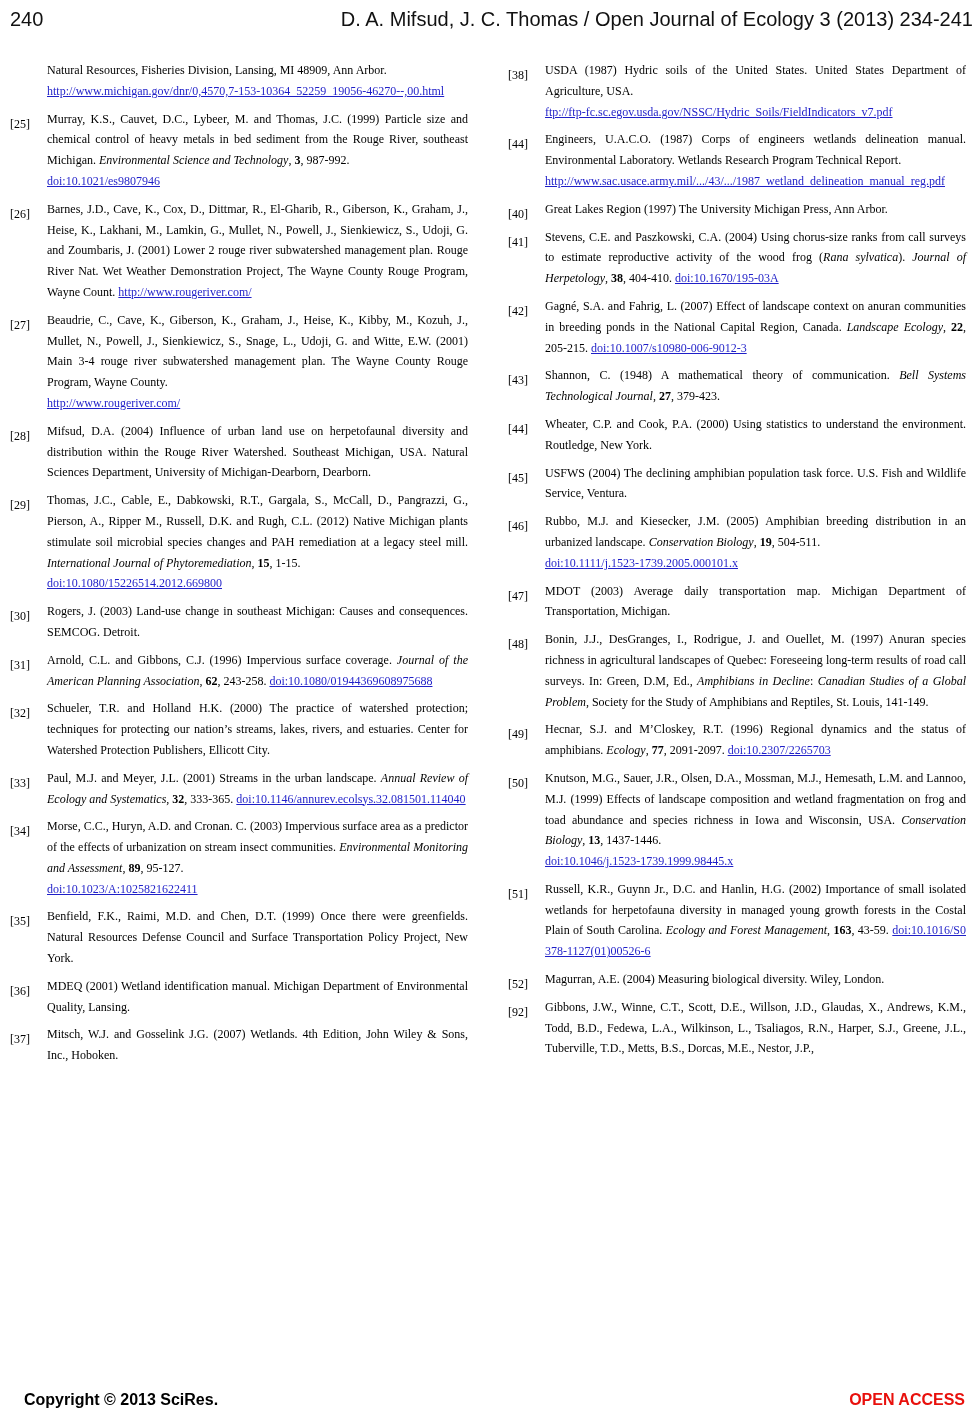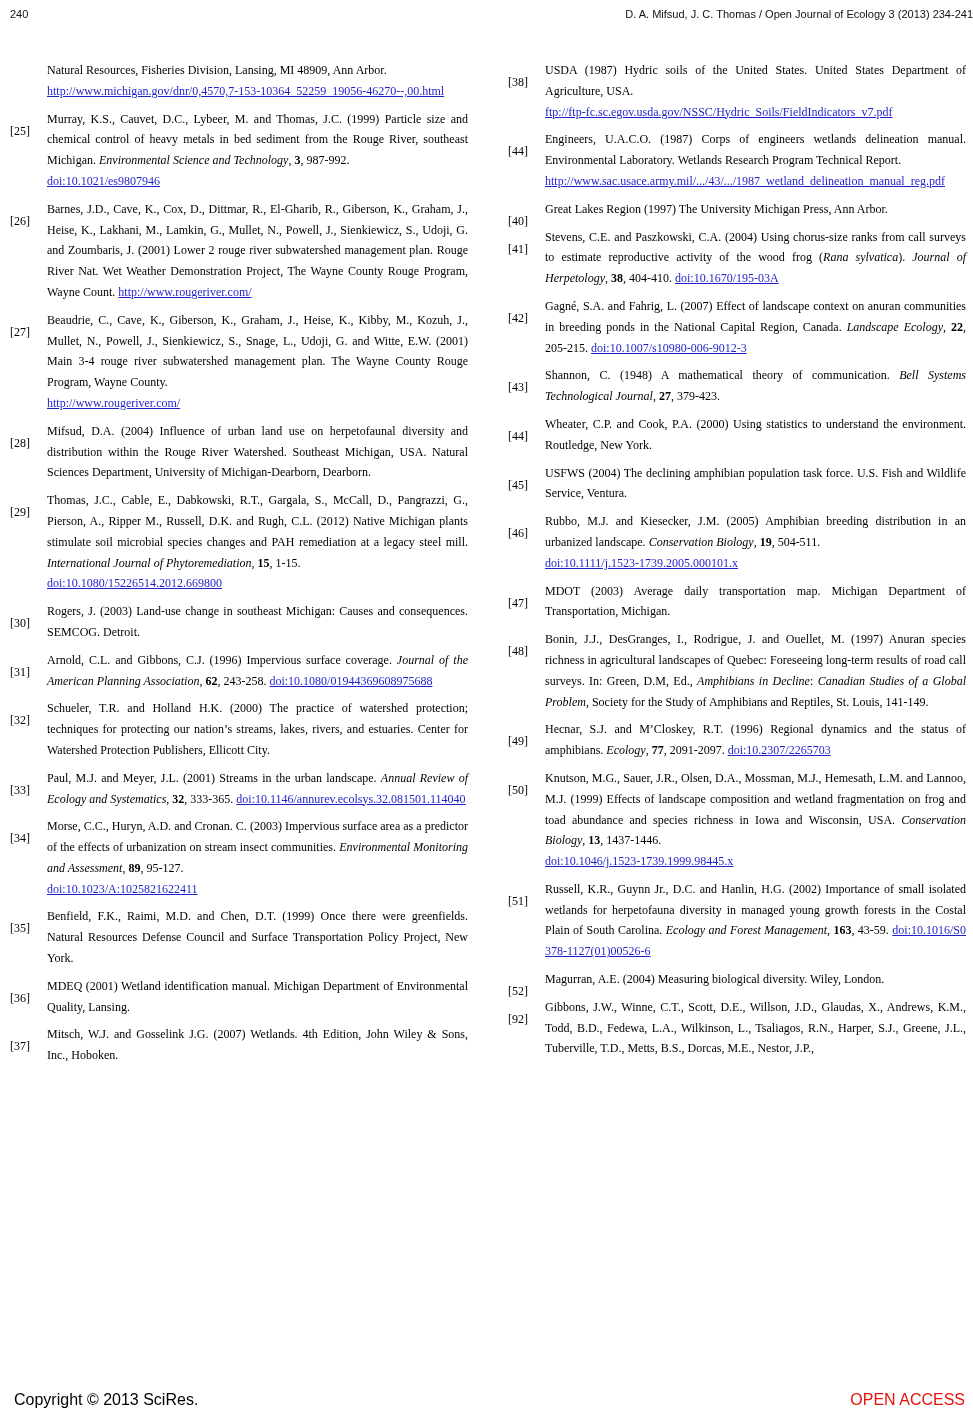--- a/index.html
+++ b/index.html
@@ -2,52 +2,52 @@
 <html style="--link-color: #1f1fc8; --accent-red: #e8100c;"><head>
 <meta charset="utf-8">
 <style>
   html,body { margin:0; padding:0; background:#ffffff; }
   .page {
     position:relative; width:973px; height:1419px;
     background:#ffffff; overflow:hidden; color:#000;
   }
   .header {
     position:absolute; top:8px; left:0; right:0; height:20px;
-    font-family:"Liberation Sans", sans-serif; font-size:11px; color:#111;
+    font-family:"Liberation Sans", sans-serif; font-size:20px; color:#111;
   }
   .page-num { position:absolute; left:10px; top:0; }
   .running-title { text-align:right; }
 
   .columns {
     position:absolute; top:60px; left:10px;
     display:flex; gap:40px;
     font-family:Liberation Serif, serif;
     font-size:12px; line-height:20.8px;
   }
   .col { width:458px; }
 
   .ref { position:relative; padding-left:37px; text-align:justify; margin-bottom:7px; }
   .ref.cont { margin-bottom:7px; }
-  .ref-num { position:absolute; left:0; top:12px; }
+  .ref-num { position:absolute; left:0; top:5px; }
 
   .ref a.ref-link {
     color:var(--link-color,#1f1fc8);
     text-decoration:underline;
     overflow-wrap:anywhere;
     word-break:break-all;
     cursor:pointer;
   }
   .ref a.block { display:block; }
   .it { font-style:italic; }
   .bd { font-weight:bold; }
 
   .footer {
-    position:absolute; top:1391px; left:14px; right:8px;
+    position:absolute; top:1391px; left:24px; right:8px;
     display:flex; justify-content:space-between; align-items:center;
-    font-family:"Liberation Sans", sans-serif; font-weight:normal; font-size:16px;
+    font-family:"Liberation Sans", sans-serif; font-weight:bold; font-size:16px;
   }
   .open-access { color:var(--accent-red,#ee1111); }
 </style>
 </head>
 <body>
 
 <div class="page">
 
   <div class="header">
     <span class="page-num">240</span>

